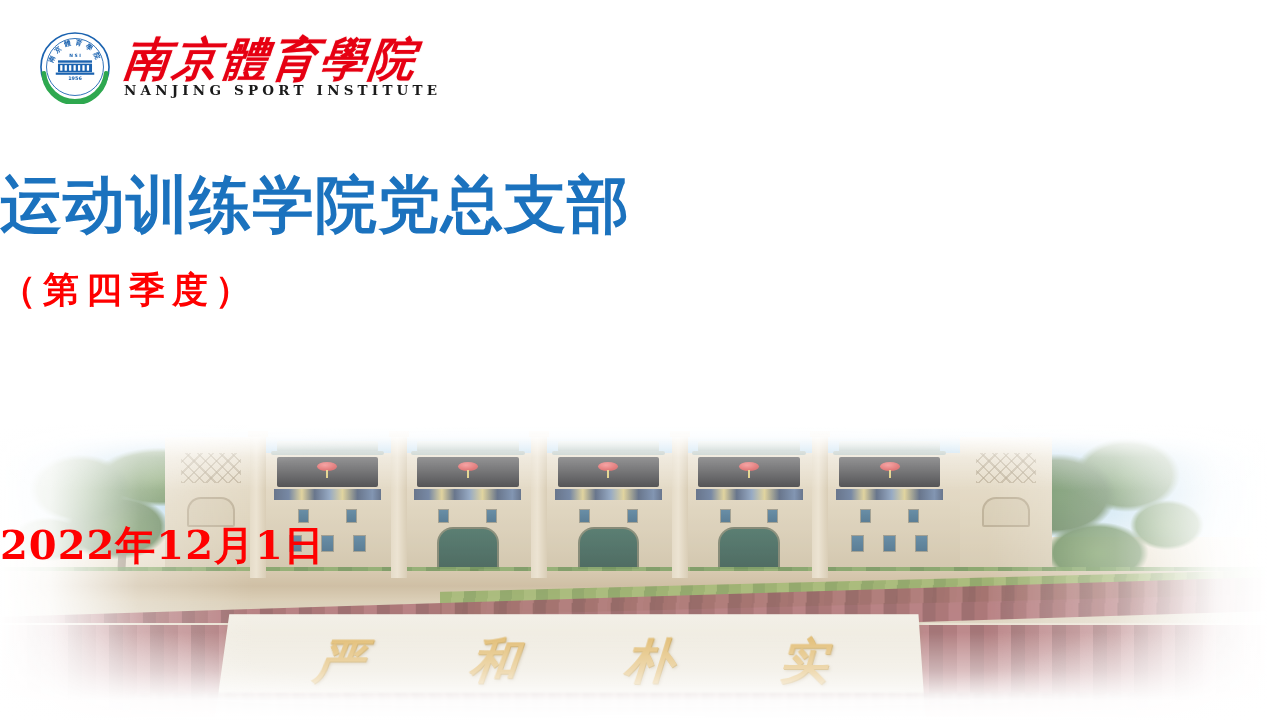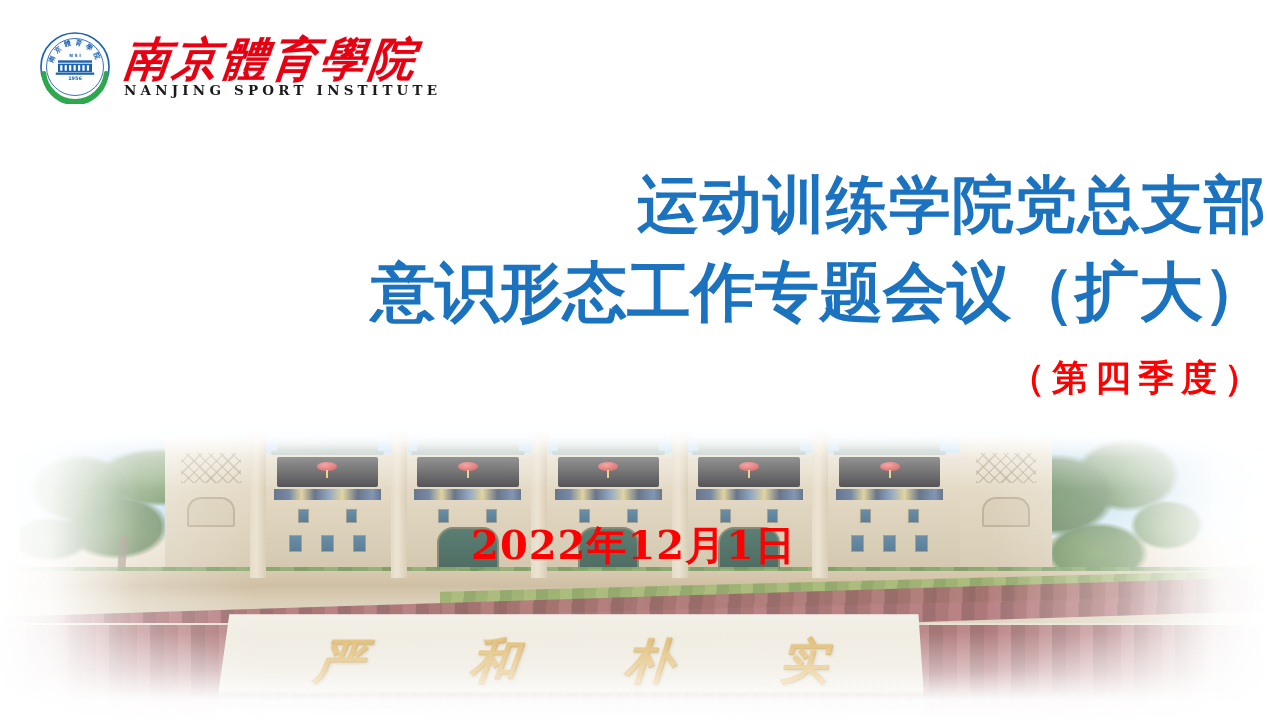--- a/index.html
+++ b/index.html
@@ -56,21 +56,21 @@
     color:#1a1a1a;
     letter-spacing:4.2px;
     white-space:nowrap;
   }
 
   
   .title-wrap{
     position:absolute;
     left:0;right:0;
     top:162px;
-    text-align:right;
+    text-align:left;
     z-index:25;
     pointer-events:none;
   }
   .title-line{
     font-family:"DejaVu Sans","Liberation Sans",sans-serif;
     color:#1b72be;
     font-weight:700;
     font-size:62px;
     line-height:1.38;
     letter-spacing:1px;
@@ -312,21 +312,21 @@
   }
   .wash{
     position:absolute;inset:0;z-index:11;pointer-events:none;
     background:rgba(255,255,255,.22);
   }
 
   
   .date-text{
     position:absolute;
     left:0;right:0;top:518px;
-    text-align:center;
+    text-align:left;
     z-index:28;
     font-family:"DejaVu Serif","Liberation Serif",serif;
     font-weight:700;
     font-size:40px;
     color:#ff0000;
     letter-spacing:1px;
     white-space:nowrap;
   }
 </style>
 </head>
@@ -377,21 +377,20 @@
     </div>
 
     <div class="wordmark">
       <div class="wordmark-cn">南京體育學院</div>
       <div class="wordmark-en">NANJING SPORT INSTITUTE</div>
     </div>
   </div>
 
   <div class="title-wrap">
     <div class="title-line l1">运动训练学院党总支部</div>
-    <div class="title-line l2">意识形态工作专题会议（扩大）</div>
     <div class="subtitle">（第四季度）</div>
   </div>
 
   <div class="photo">
     <div class="photo-inner">
 
       <div class="sky"></div>
       <div class="ground"></div>
 
       <div class="tree-left"></div>

